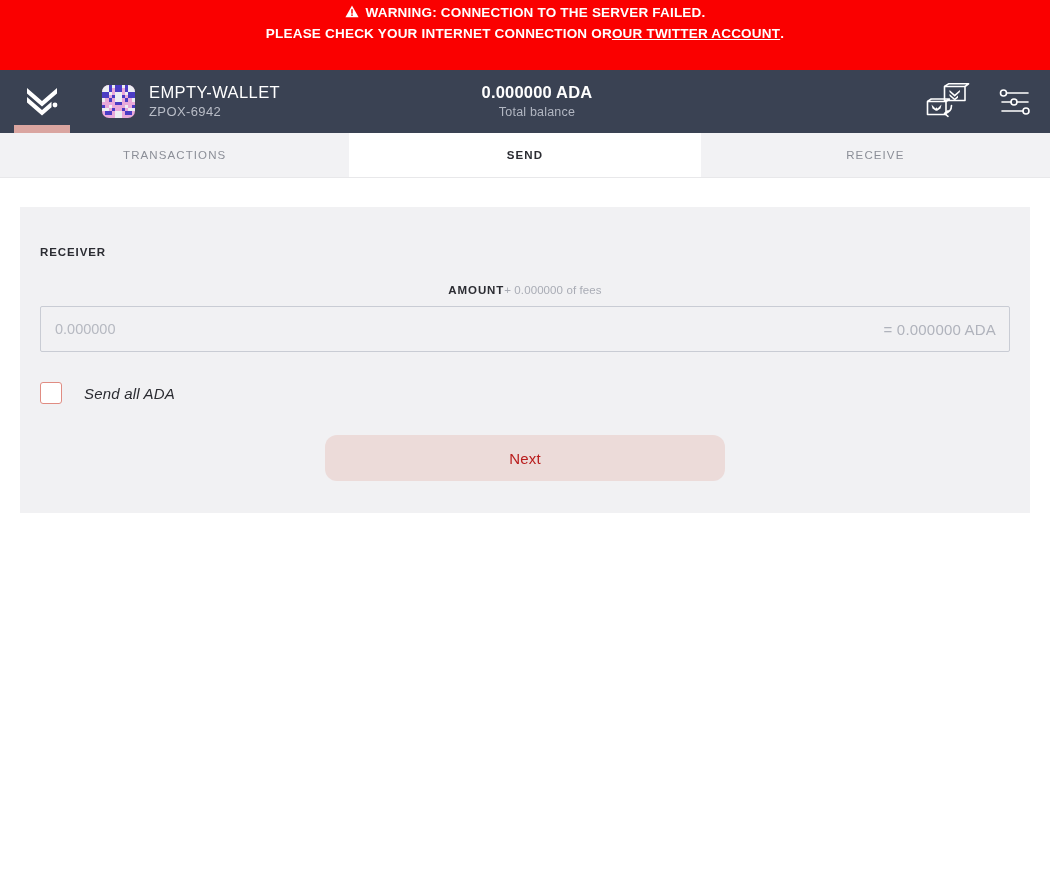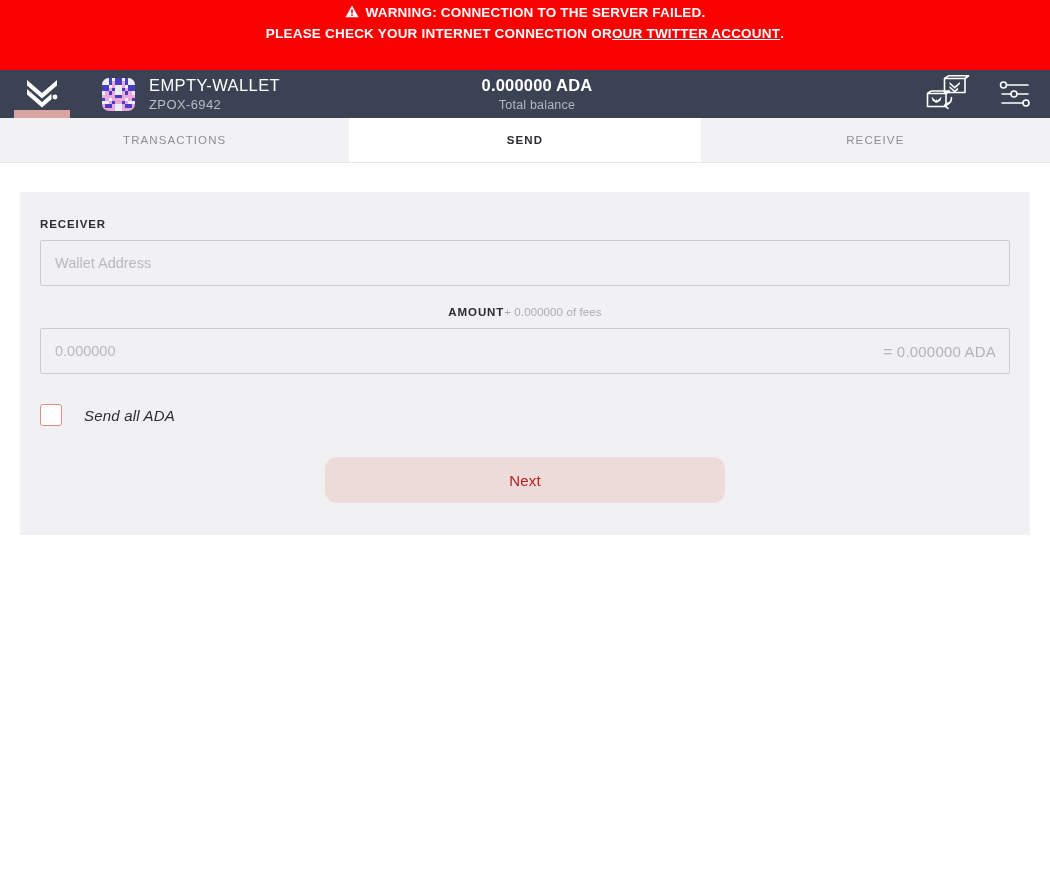--- a/index.html
+++ b/index.html
@@ -44,21 +44,21 @@
   }
   .twitter-link {
     color: #ffffff;
     text-decoration: underline;
     font-weight: bold;
   }
 
   
   .topbar {
     width: 1050px;
-    height: 48px;
+    height: 63px;
     background: #3a4253;
     display: flex;
     align-items: center;
     position: relative;
   }
   .logo-box {
     width: 56px;
     height: 63px;
     display: flex;
     align-items: center;
@@ -167,21 +167,21 @@
   
   .page-body {
     width: 1050px;
     height: 710px;
     background: #ffffff;
     padding: 29px 20px 0 20px;
   }
   .send-card {
     width: 1010px;
     background: #f1f1f3;
-    padding: 26px 20px 28px 20px;
+    padding: 39px 20px 28px 20px;
   }
   .field-label {
     font-size: 11.5px;
     font-weight: bold;
     color: #2b2c32;
     letter-spacing: 0.9px;
     text-transform: uppercase;
     margin-bottom: 10px;
     display: block;
   }
@@ -385,23 +385,20 @@
 <div class="tabs">
   <div class="tab">TRANSACTIONS</div>
   <div class="tab active">SEND</div>
   <div class="tab">RECEIVE</div>
 </div>
 
 <div class="page-body">
   <div class="send-card">
 
     <label class="field-label">RECEIVER</label>
-    <div class="input-wrap">
-      <input class="text-input" type="text" placeholder="Wallet Address" style="">
-    </div>
 
     <div class="amount-head">
       <label class="field-label" style="margin-bottom:0">AMOUNT</label>
       <span class="fees-note">+ 0.000000 of fees</span>
     </div>
     <div class="input-wrap">
       <input class="text-input amount-input" type="text" placeholder="0.000000" style="">
       <span class="amount-suffix">= 0.000000 ADA</span>
     </div>
 

